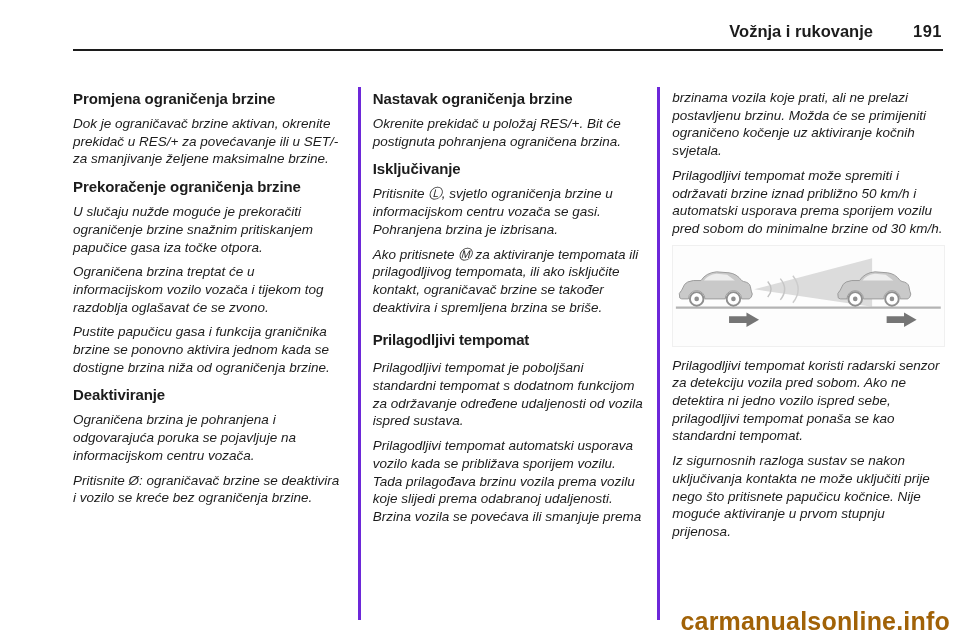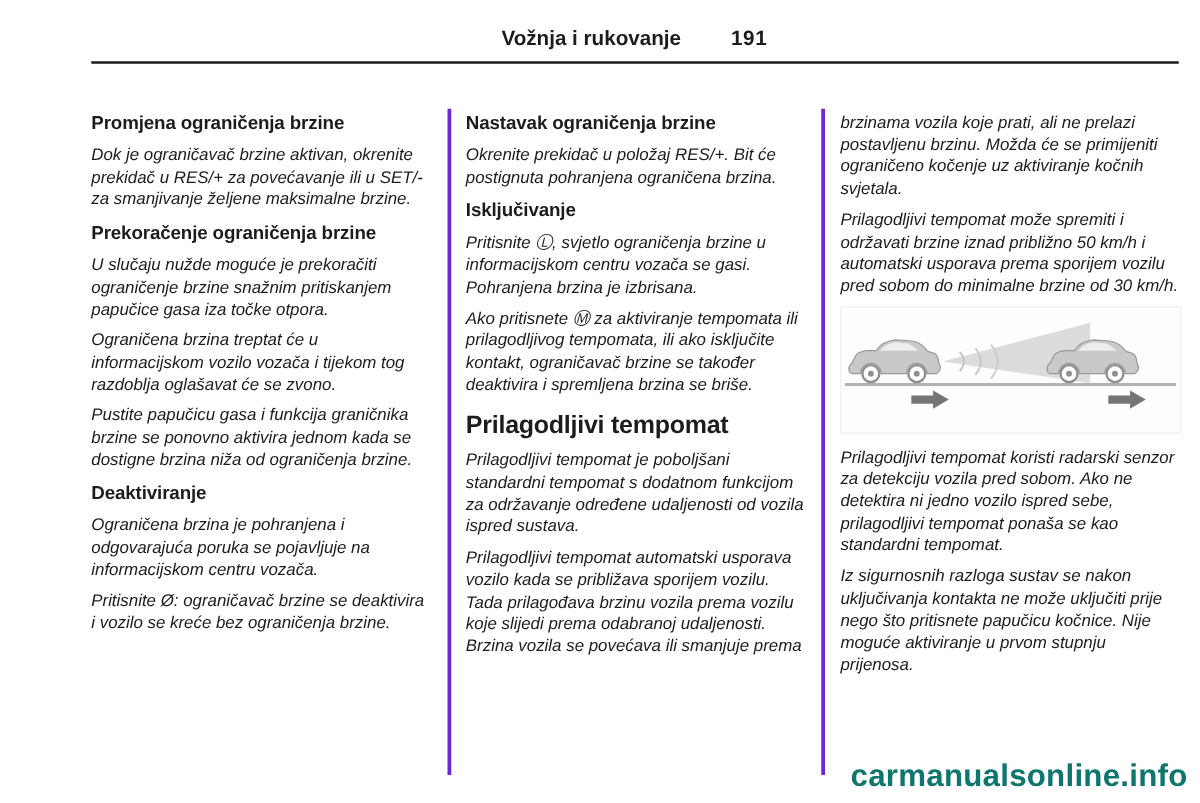--- a/index.html
+++ b/index.html
@@ -5,21 +5,21 @@
   html,body{margin:0;padding:0;}
   body{
     width:960px;height:642px;overflow:hidden;position:relative;
     background:#ffffff;
     font-family:"Liberation Sans", sans-serif;
     color:#1c1c1c;
     -webkit-font-smoothing:antialiased;
   }
   .page-header{
     position:absolute;top:22px;left:73px;right:18px;
-    display:flex;justify-content:center;align-items:baseline;
+    display:flex;justify-content:flex-end;align-items:baseline;
     font-weight:bold;font-size:16.5px;
   }
   .page-header .pagenum{margin-left:40px;letter-spacing:.5px;}
   .header-rule{
     position:absolute;top:49px;left:73px;right:17px;height:2px;
     background:#1c1c1c;
   }
   .columns{
     position:absolute;top:58px;left:73px;right:15px;bottom:22px;
     display:flex;
@@ -32,31 +32,31 @@
     font-size:13.5px;line-height:17.7px;margin:0 0 7px 0;
     text-align:left;
     font-style:italic;
   }
   h3.sec{
     font-size:15px;line-height:20px;font-weight:bold;
     margin:9px 0 6px 0;letter-spacing:-.1px;
   }
   .col h3.sec:first-child,.col p:first-child{margin-top:0;}
   h2.big{
-    font-size:20px;line-height:24px;font-weight:bold;
+    font-size:15px;line-height:24px;font-weight:bold;
     margin:12px 0 7px 0;letter-spacing:-.2px;
   }
   .figure{
     width:100%;height:102px;margin:3px 0 10px 0;
     background:#fdfdfd;border:1px solid #f0f0f0;box-sizing:border-box;
   }
   .figure svg{display:block;width:100%;height:100%;}
   .watermark{
     position:absolute;right:10px;bottom:6px;
-    font-size:25px;font-weight:bold;color:#0f766e;
+    font-size:25px;font-weight:bold;color:#a16207;
     letter-spacing:.2px;
   }
 </style>
 </head>
 <body>
 
 <div class="page-header">
   <span>Vožnja i rukovanje</span>
   <span class="pagenum">191</span>
 </div>

